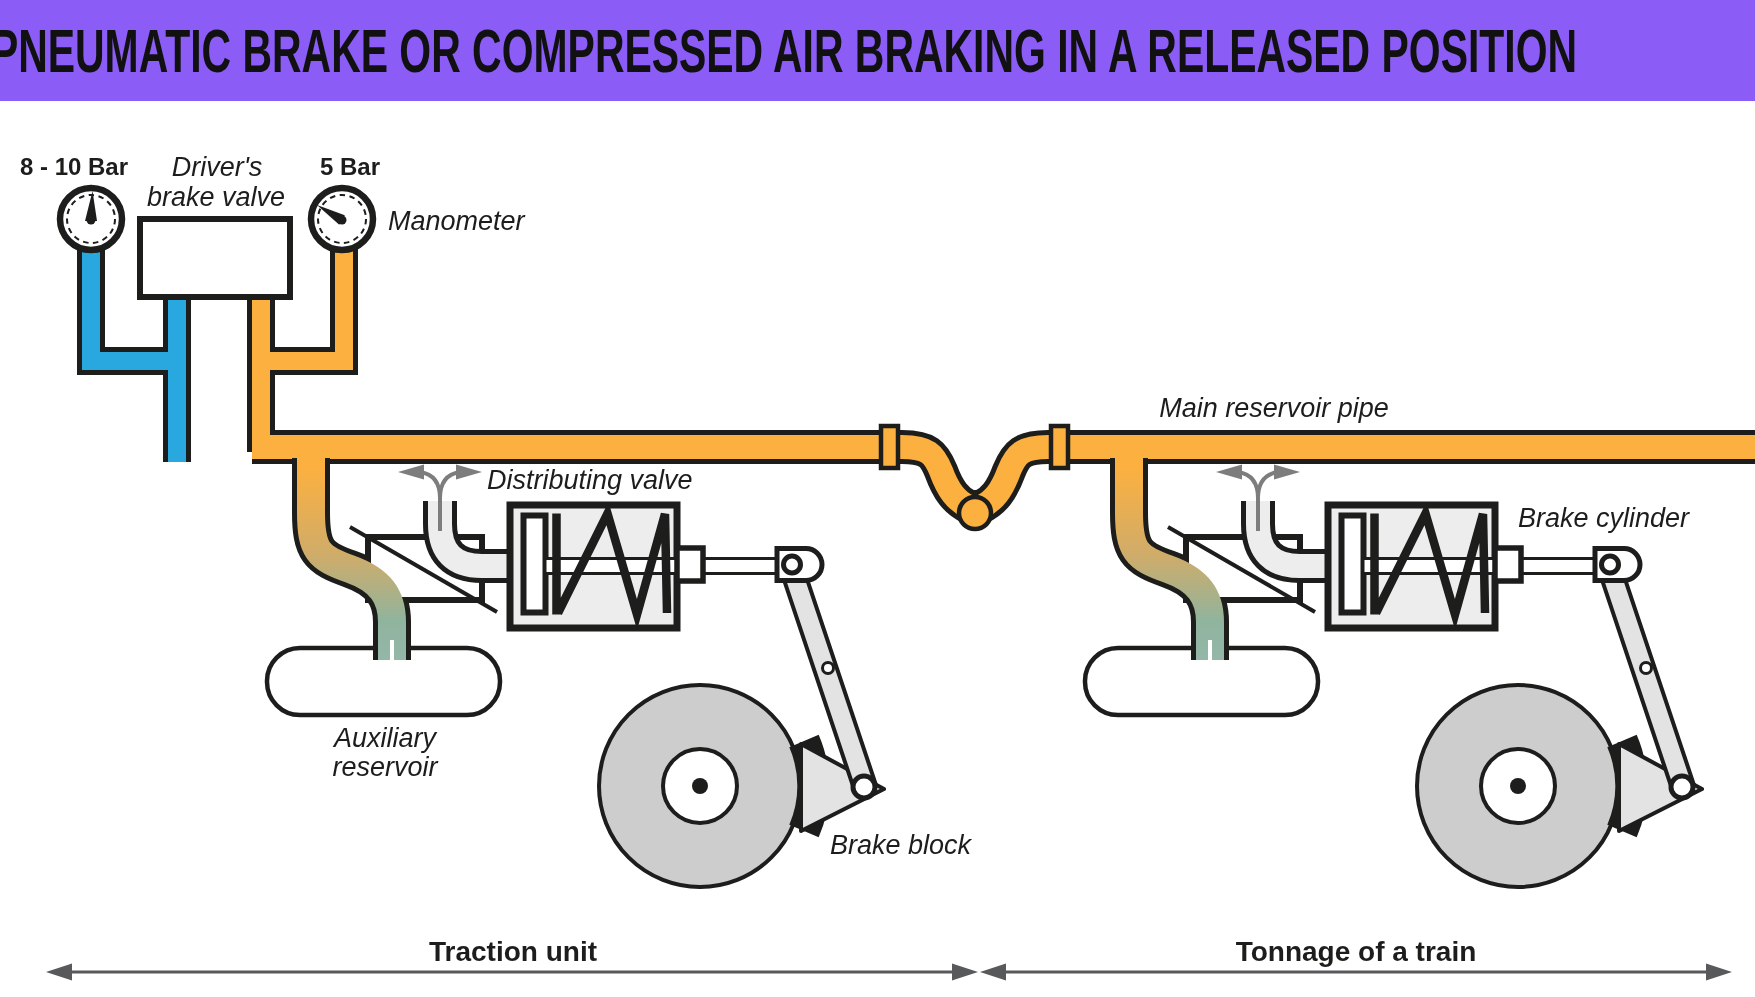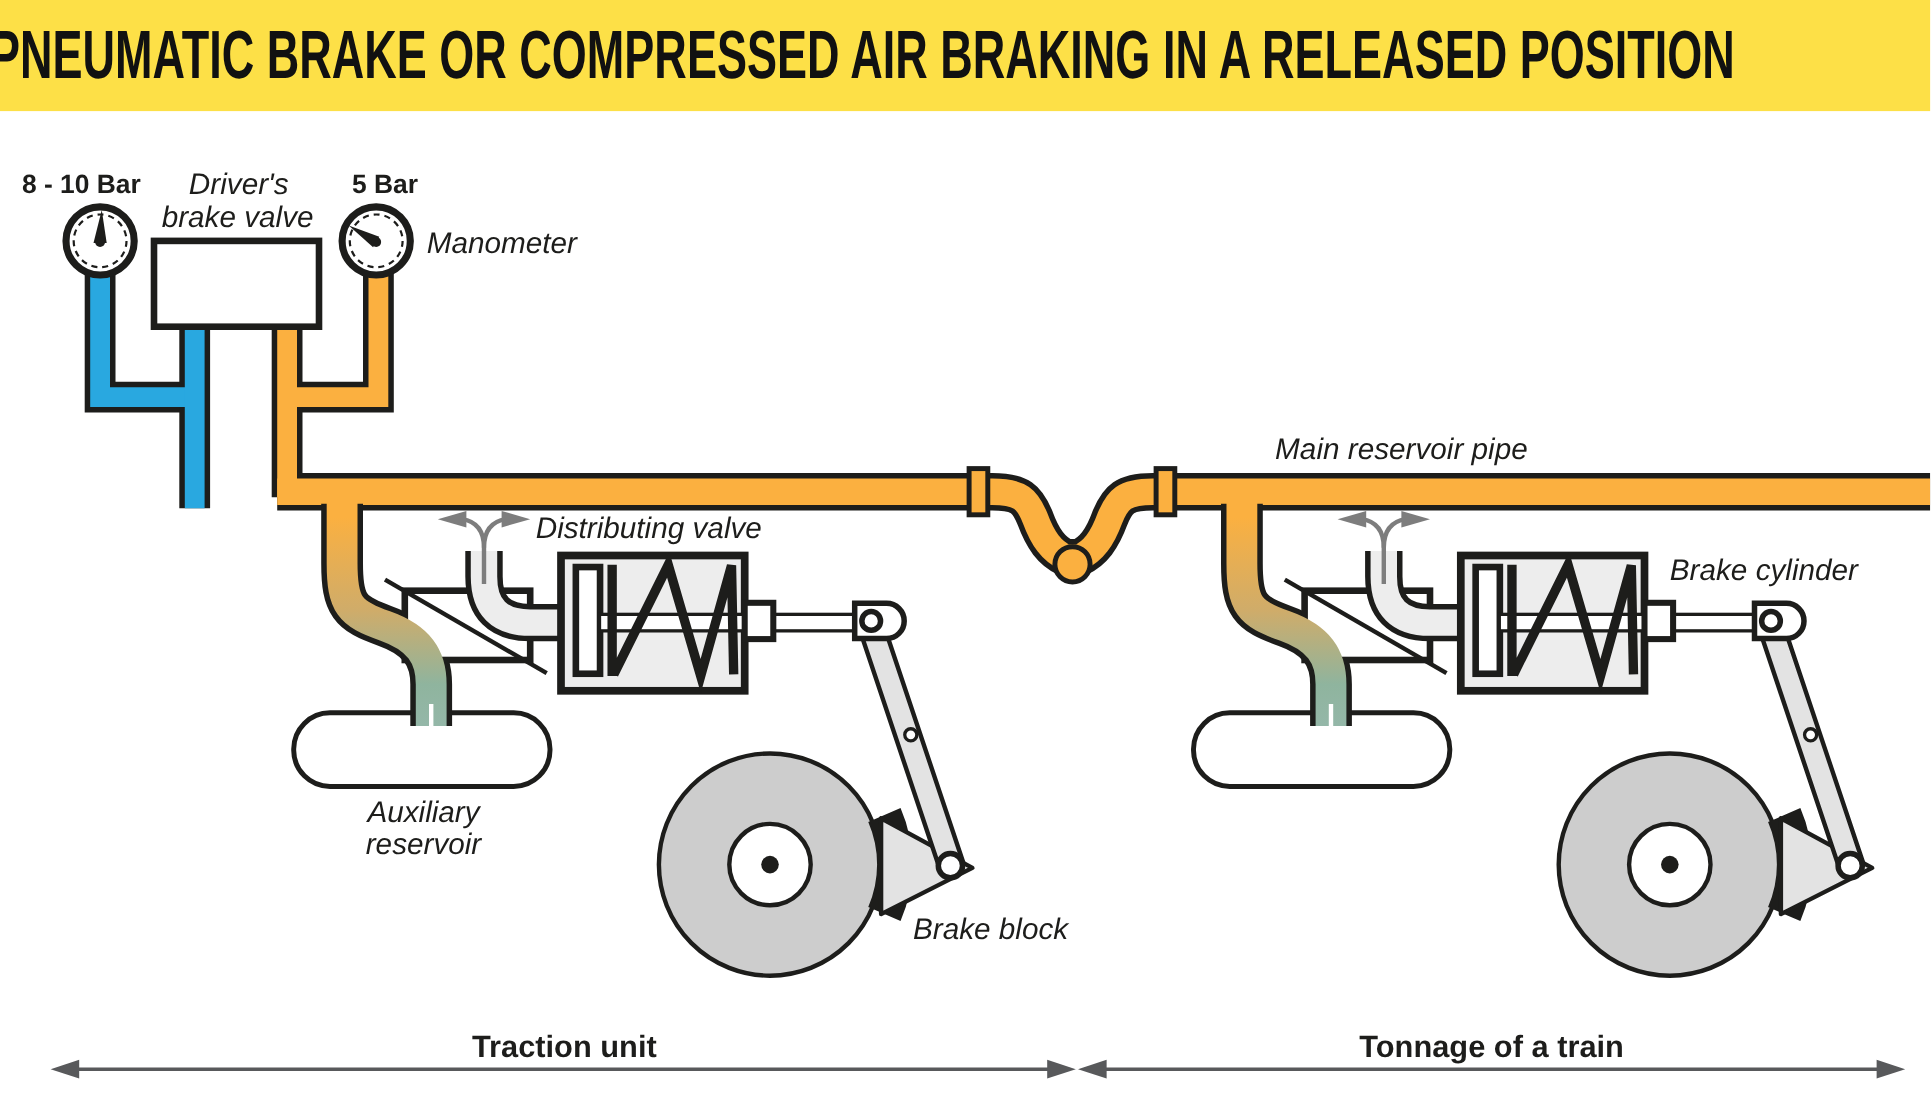--- a/index.html
+++ b/index.html
@@ -1,18 +1,18 @@
 <!DOCTYPE html>
 <html style="--supply_pipe_blue: #29A8E0; --brake_pipe_orange: #FBB040; --pipe_blend_warm: #CFAC6A; --pipe_blend_cool: #8FB49E; --reservoir_top: #94B7A8; --reservoir_bottom: #29A9E0; --metal_gray: #CDCDCD; --panel_gray: #EDEDED; --lever_gray: #E3E3E3; --vent_gray: #7D7D7D; --section_arrow_gray: #58595B;"><head>
 <meta charset="utf-8">
 <style>
   html,body{margin:0;padding:0;background:#ffffff;}
   #stage{position:relative;width:1755px;height:997px;background:#ffffff;overflow:hidden;
          font-family:"Liberation Sans",sans-serif;}
-  .title-bar{position:absolute;left:0;top:0;width:1755px;height:101px;background:#fde047;}
+  .title-bar{position:absolute;left:0;top:0;width:1755px;height:101px;background:#8b5cf6;}
   .title-text{position:absolute;left:784px;top:50px;transform:translate(-50%,-50%) scaleX(0.66);
       transform-origin:center;white-space:nowrap;font-weight:700;font-size:62px;color:#111;
       letter-spacing:0px;font-family:"Liberation Sans",sans-serif;}
   svg{position:absolute;left:0;top:0;}
   svg text{font-family:"Liberation Sans",sans-serif;fill:#1d1d1b;}
   .lbl-i{font-style:italic;font-size:27px;}
   .lbl-b{font-weight:700;font-size:24px;}
   .lbl-sec{font-weight:700;font-size:28px;}
   .ol{stroke:#1d1d1b;fill:none;}
   .c-blue{stroke:var(--supply_pipe_blue);fill:none;}

